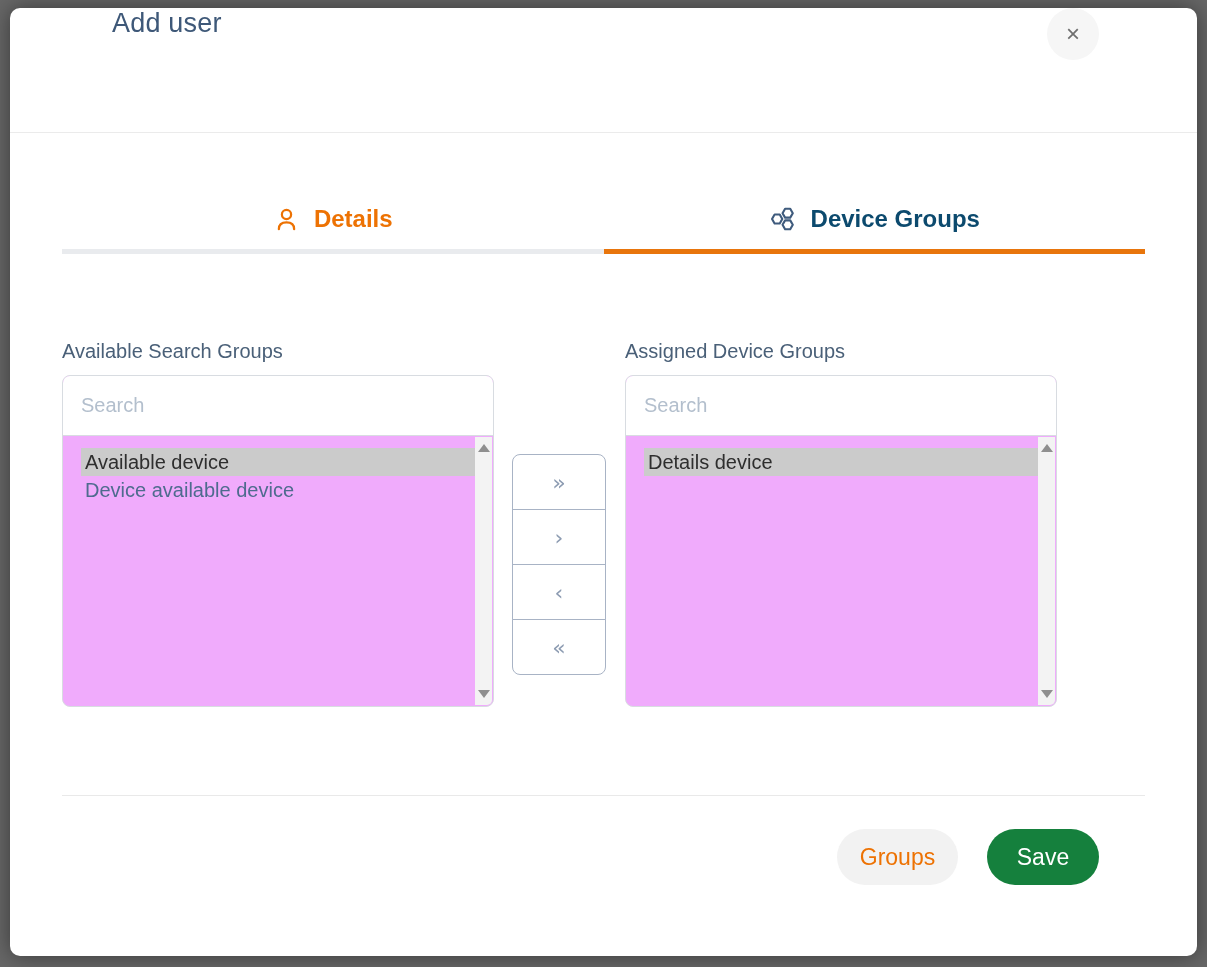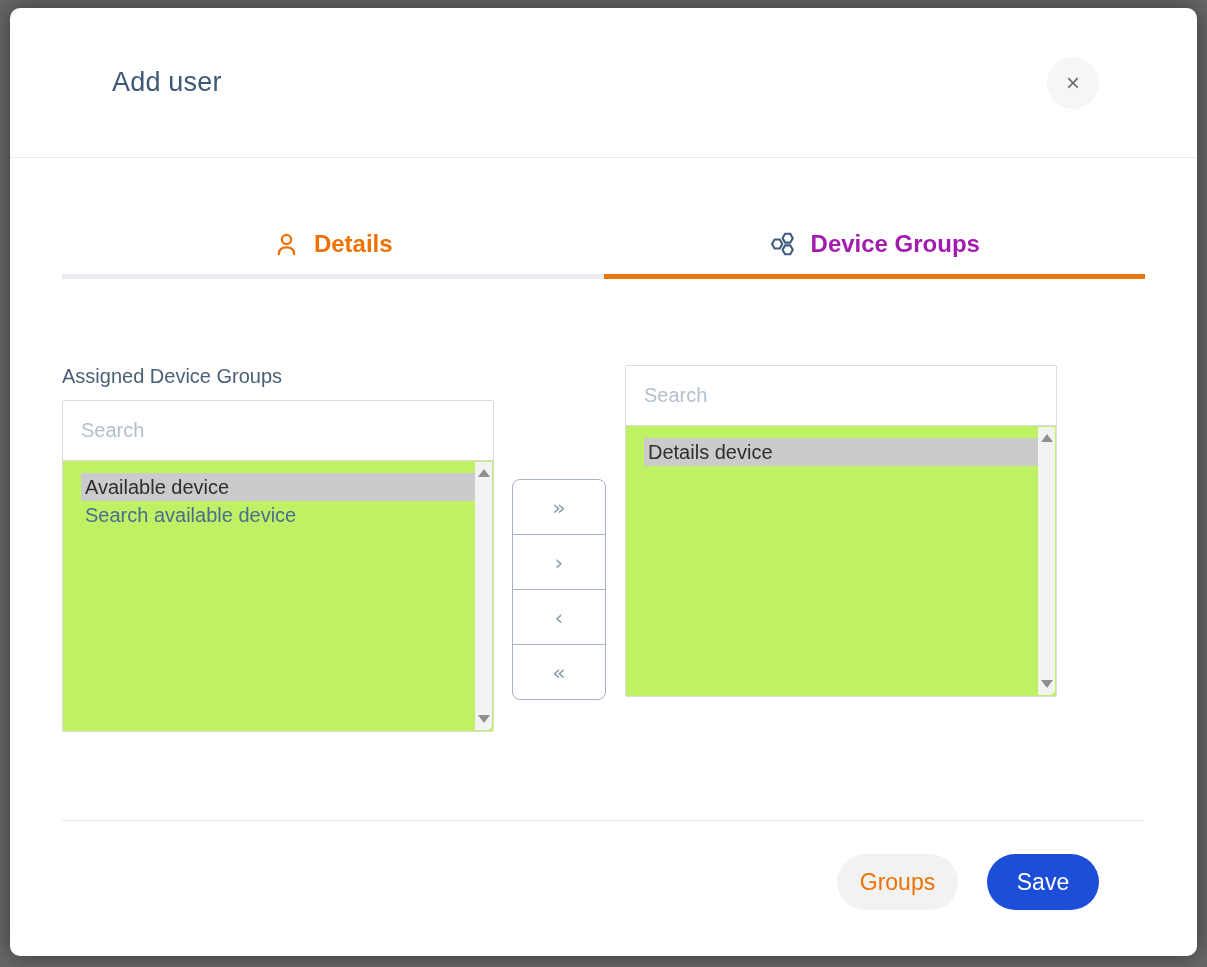--- a/index.html
+++ b/index.html
@@ -14,23 +14,22 @@
     position: absolute;
     left: 10px; top: 8px;
     width: 1187px; height: 948px;
     background: #ffffff;
     border-radius: 10px;
     box-shadow: 0 0 22px rgba(0,0,0,0.45);
     overflow: hidden;
   }
   
   .modal-header {
-    height: 150px;
-    display: flex;
-    align-items: center;
+    height: 125px;
+    display: flex;
     justify-content: space-between;
     padding: 0 98px 0 102px;
     border-bottom: 1px solid #ebebeb;
   }
   .modal-title {
     font-size: 27px;
     color: #3e5878;
     letter-spacing: 0.2px;
   }
   .close-btn {
@@ -56,41 +55,41 @@
     align-items: center;
     justify-content: center;
     gap: 14px;
     padding-bottom: 16px;
     border-bottom: 5px solid #e9ebee;
     cursor: pointer;
     font-size: 24px;
     font-weight: 600;
   }
   .tab.details { color: #ed7203; }
-  .tab.groups  { color: #a21caf; border-bottom-color: #e8750c; }
+  .tab.groups  { color: #0c4a6e; border-bottom-color: #e8750c; }
   .tab svg { display: block; }
   
   .transfer-row {
     display: flex;
     margin: 86px 0 0 52px;
     width: 1005px;
   }
   .panel { width: 432px; }
   .panel-label {
     font-size: 20px;
     color: #4a6078;
     margin-bottom: 12px;
   }
   .listbox {
     border: 1px solid #d8dce1;
-    border-radius: 2px;
+    border-radius: 8px;
     height: 332px;
     position: relative;
     overflow: hidden;
-    background: #bef264;
+    background: #f0abfc;
   }
   .search-input {
     width: 100%;
     height: 60px;
     border: none;
     border-bottom: 1px solid #d8dce1;
     outline: none;
     padding: 0 18px;
     font-size: 20px;
     color: #3e5878;
@@ -174,21 +173,21 @@
     cursor: pointer;
     font-family: "Liberation Sans", sans-serif;
   }
   .pill-btn.close-footer {
     width: 121px;
     background: #f2f2f2;
     color: #ed7203;
   }
   .pill-btn.save {
     width: 112px;
-    background: #1d4ed8;
+    background: #15803d;
     color: #ffffff;
   }
 </style>
 </head>
 <body>
 
 <div class="modal">
 
   <div class="modal-header">
     <div class="modal-title">Add user</div>
@@ -213,42 +212,43 @@
           <polygon points="20.4,17 18.2,20.81 13.8,20.81 11.6,17 13.8,13.19 18.2,13.19"></polygon>
         </svg>
       </span>
       <span>Device Groups</span>
     </div>
   </div>
 
   <div class="transfer-row">
 
     <div class="panel">
-      <div class="panel-label">Assigned Device Groups</div>
+      <div class="panel-label">Available Search Groups</div>
       <div class="listbox">
         <input class="search-input" type="text" placeholder="Search" style="">
         <div class="option-list">
           <div class="option selected">Available device</div>
-          <div class="option">Search available device</div>
+          <div class="option">Device available device</div>
         </div>
         <div class="scrollbar">
           <div class="scroll-arrow up"></div>
           <div class="scroll-arrow down"></div>
         </div>
       </div>
     </div>
 
     <div class="transfer-buttons">
       <button class="transfer-btn">»</button>
       <button class="transfer-btn">›</button>
       <button class="transfer-btn">‹</button>
       <button class="transfer-btn">«</button>
     </div>
 
     <div class="panel">
+      <div class="panel-label">Assigned Device Groups</div>
       <div class="listbox">
         <input class="search-input" type="text" placeholder="Search" style="">
         <div class="option-list">
           <div class="option selected">Details device</div>
         </div>
         <div class="scrollbar">
           <div class="scroll-arrow up"></div>
           <div class="scroll-arrow down"></div>
         </div>
       </div>

